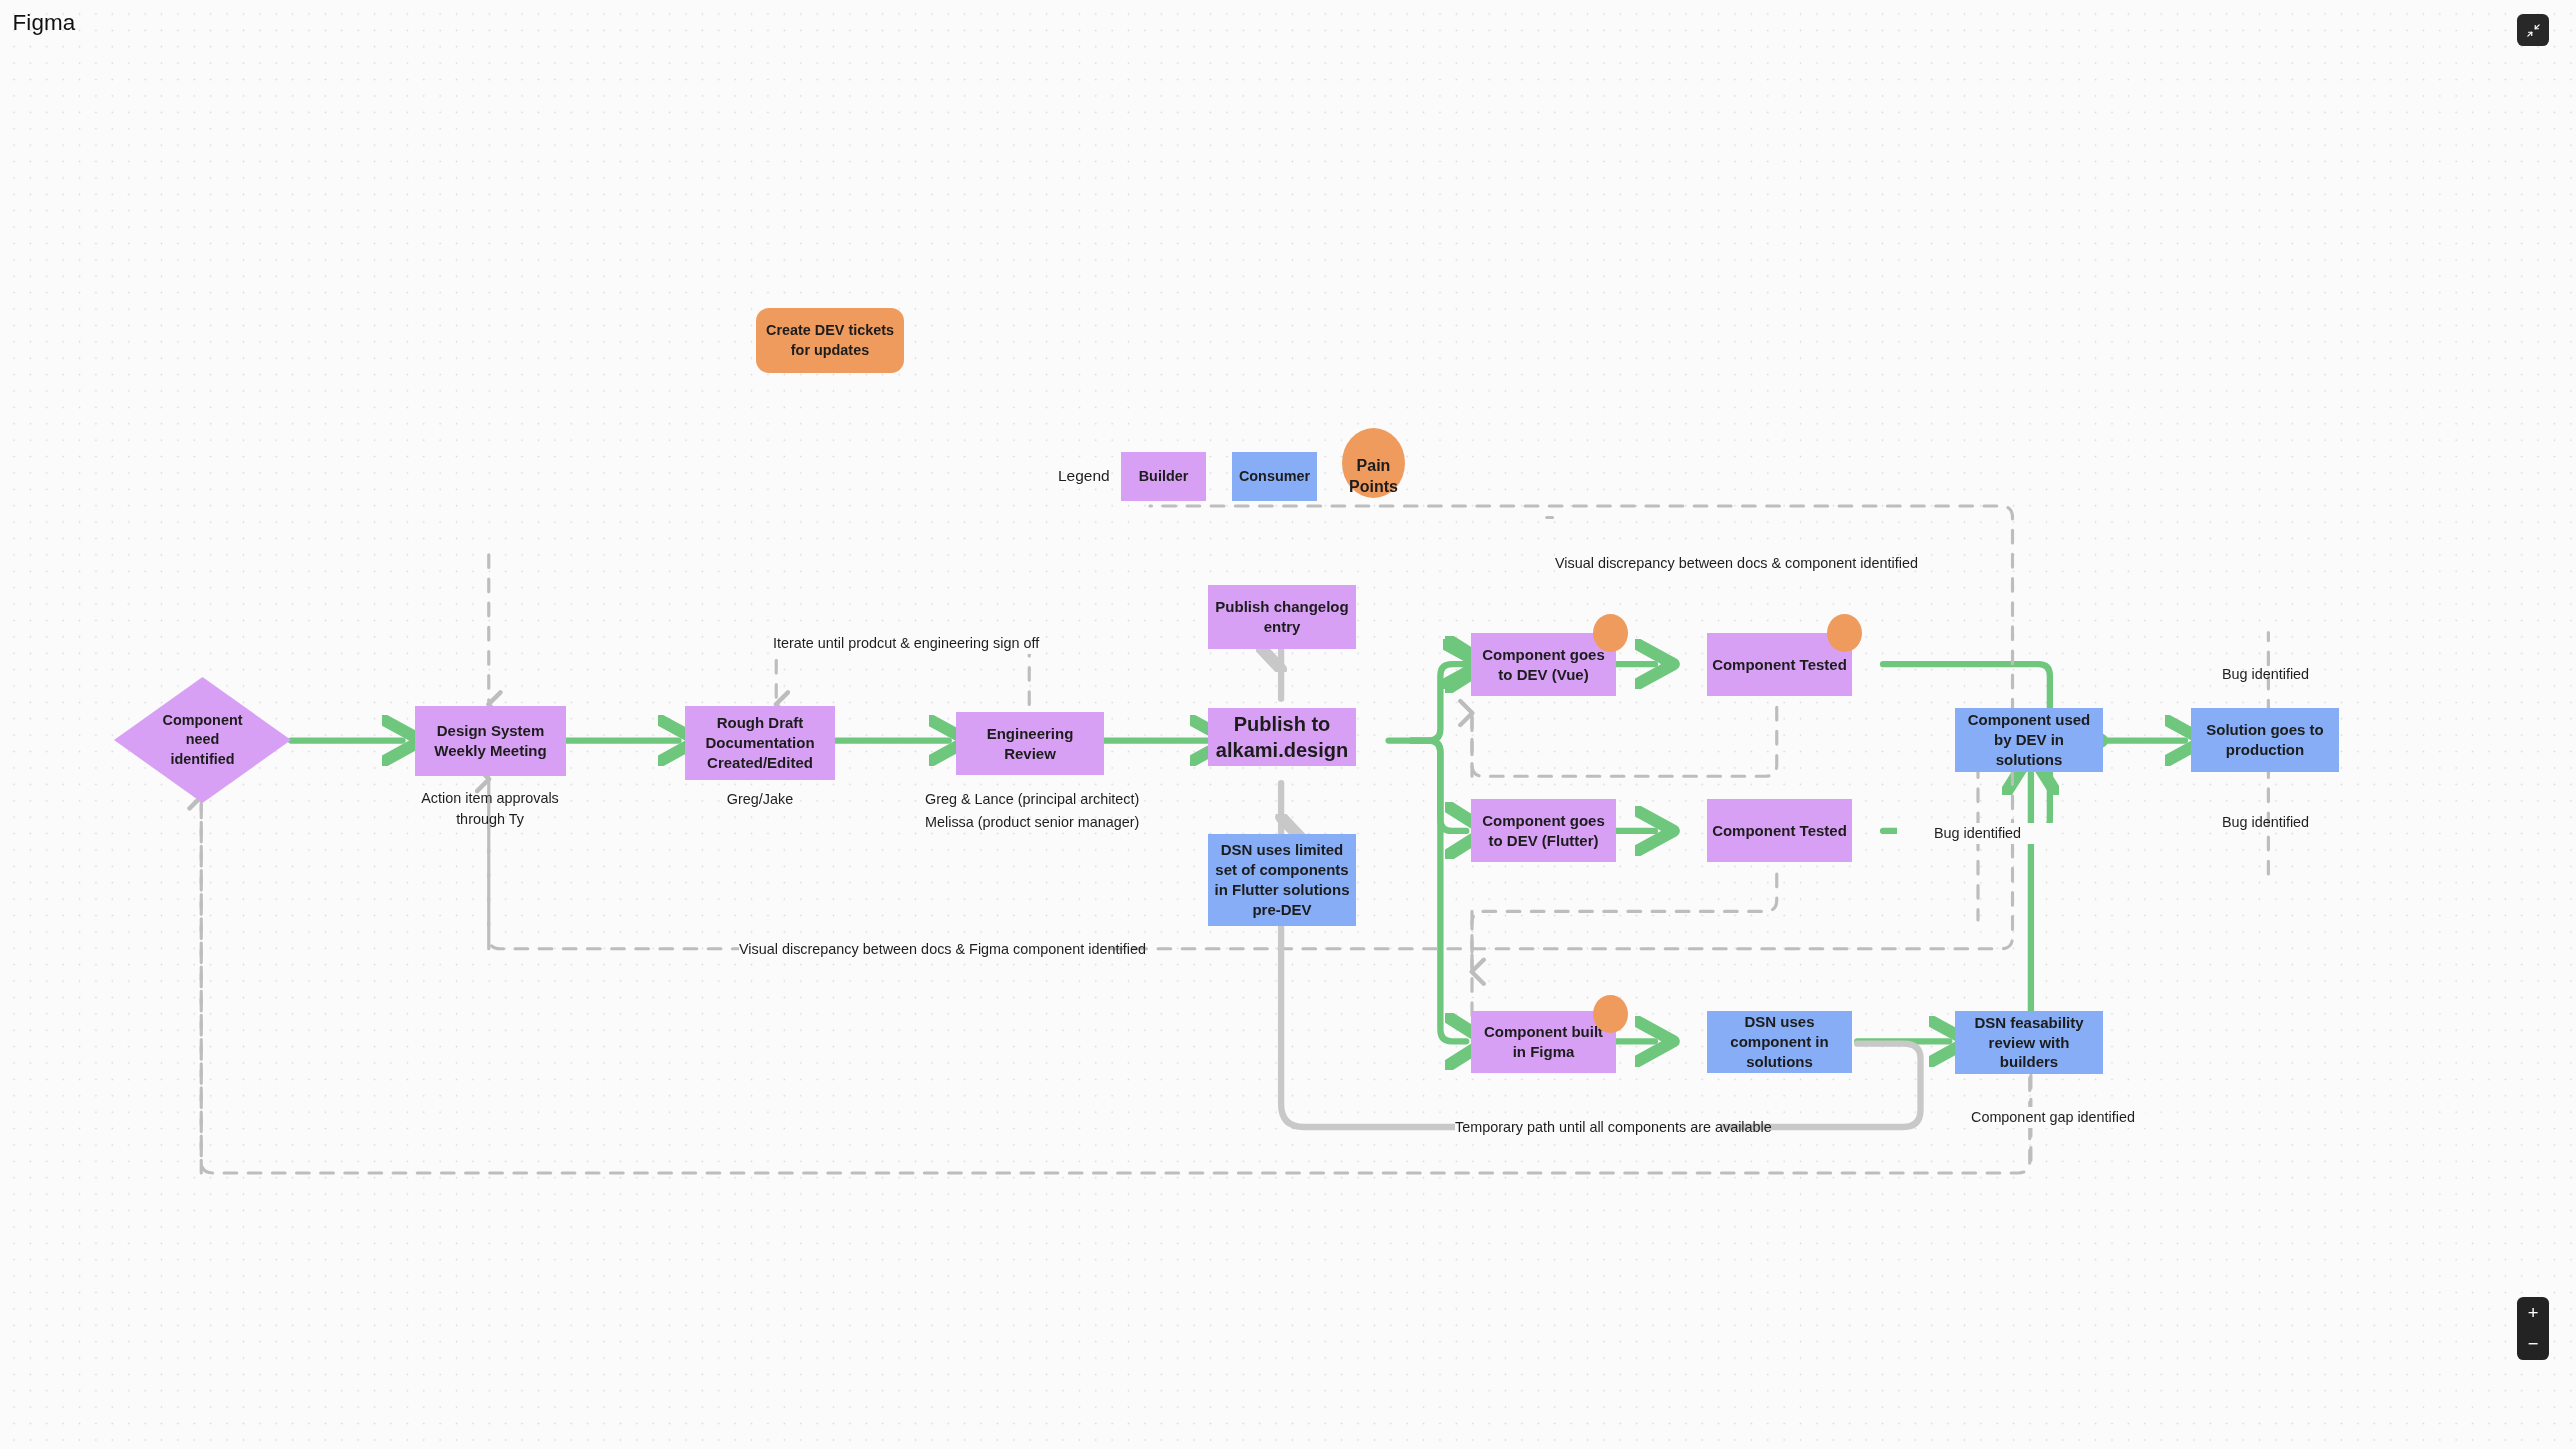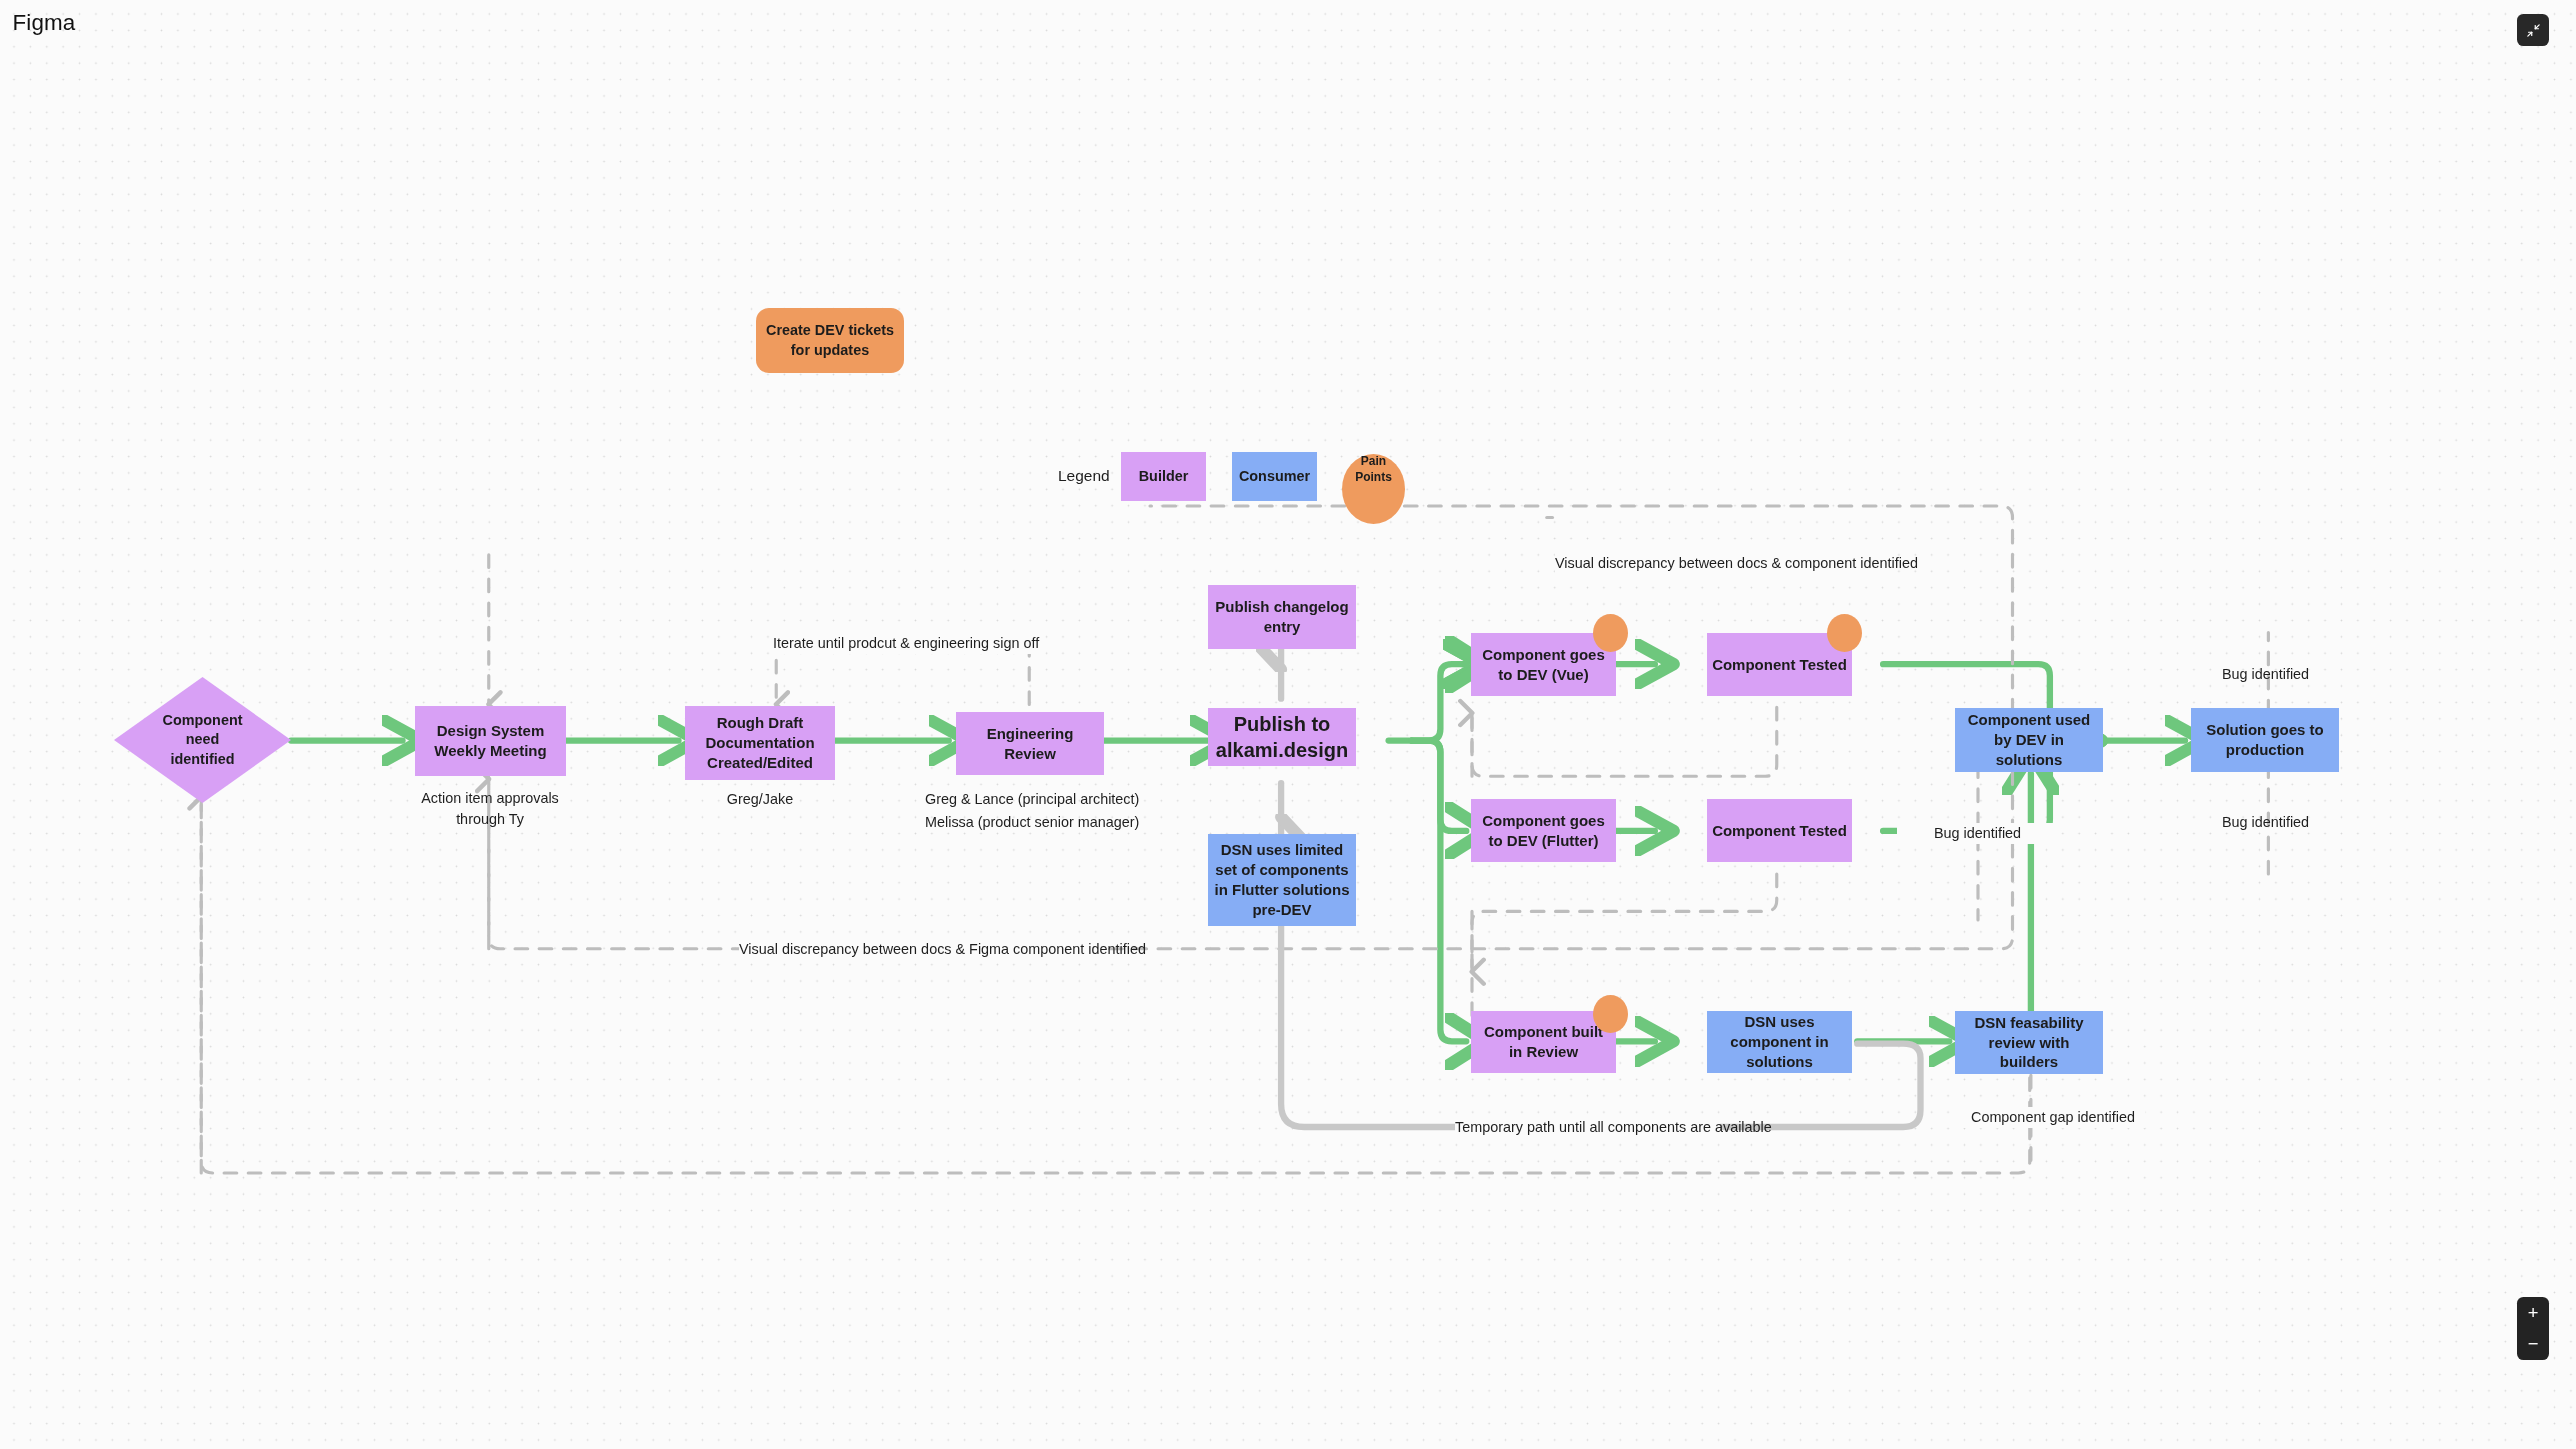--- a/index.html
+++ b/index.html
@@ -102,24 +102,24 @@
   }
   #legend-builder {
     position:absolute; left:1121px; top:452px; width:85px; height:49px;
     font-size: 14.4px;
   }
   #legend-consumer {
     position:absolute; left:1232px; top:452px; width:85px; height:49px;
     font-size: 14.4px;
   }
   #legend-pain {
-    position:absolute; left:1342px; top:454px; width:63px; height:70px;
+    position:absolute; left:1342px; top:428px; width:63px; height:70px;
     border-radius: 50%;
-    display:flex; align-items:flex-start; justify-content:center;
-    text-align:center; font-weight:bold; font-size:12px; color:#1c1c1c;
+    display:flex; align-items:flex-end; justify-content:center;
+    text-align:center; font-weight:bold; font-size:16px; color:#1c1c1c;
     line-height:1.3; background:#ef9b5e; z-index:6;
   }
 
   
   #edges { position:absolute; left:0; top:0; width:2576px; height:1449px; z-index:3; }
   #edges-top { position:absolute; left:0; top:0; width:2576px; height:1449px; z-index:4; pointer-events:none; }
 </style>
 </head>
 <body>
 
@@ -319,21 +319,21 @@
 
   <div class="node consumer" style="left:1955px; top:708px; width:148px; height:64px; font-size:15px;">
     <span>Component used by DEV in solutions</span>
   </div>
 
   <div class="node consumer" style="left:2191px; top:708px; width:148px; height:64px; font-size:15px;">
     <span>Solution goes to production</span>
   </div>
 
   <div class="node builder" style="left:1471px; top:1011px; width:145px; height:62px; font-size:15px;">
-    <span>Component built in Review</span>
+    <span>Component built in Figma</span>
   </div>
   <div class="pain-dot" style="left:1593px; top:995px; width:35px; height:38px;"></div>
 
   <div class="node consumer" style="left:1707px; top:1011px; width:145px; height:62px; font-size:15px;">
     <span>DSN uses component in solutions</span>
   </div>
 
   <div class="node consumer" style="left:1955px; top:1011px; width:148px; height:63px; font-size:15px;">
     <span>DSN feasability review with builders</span>
   </div>

